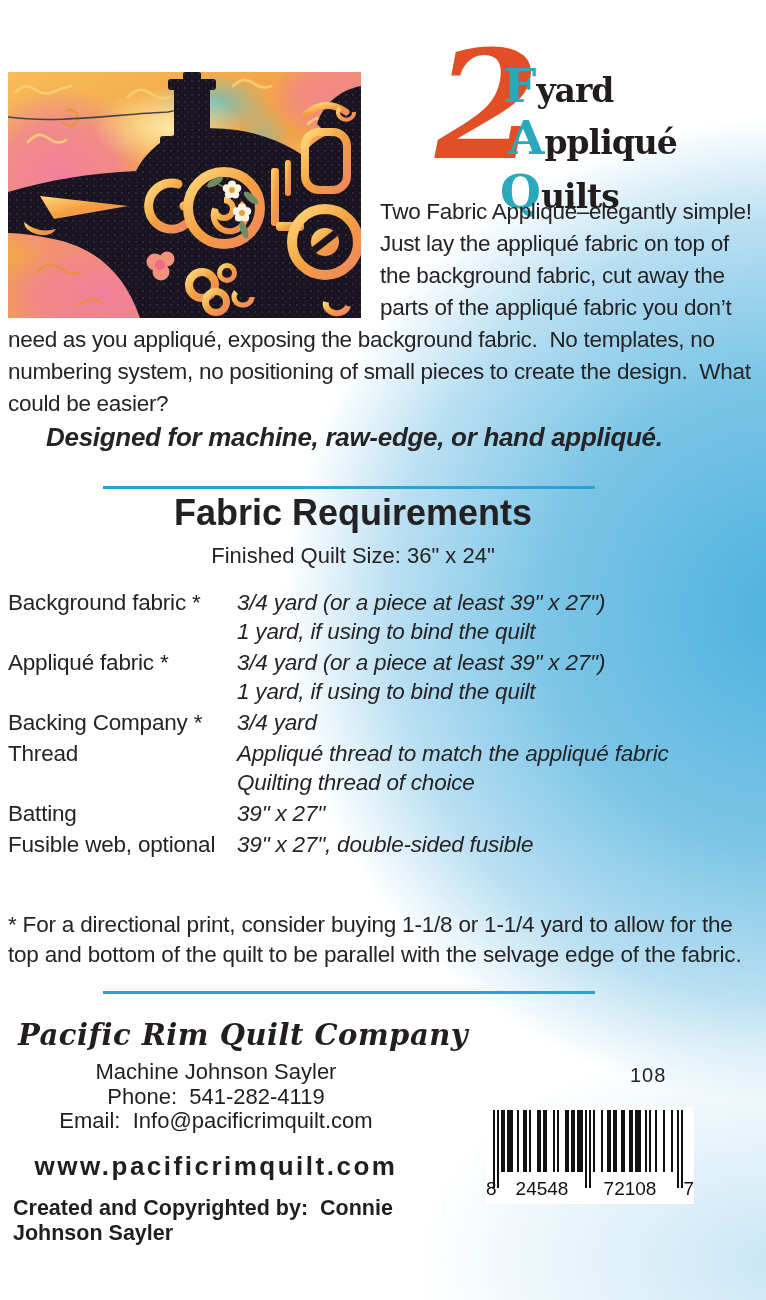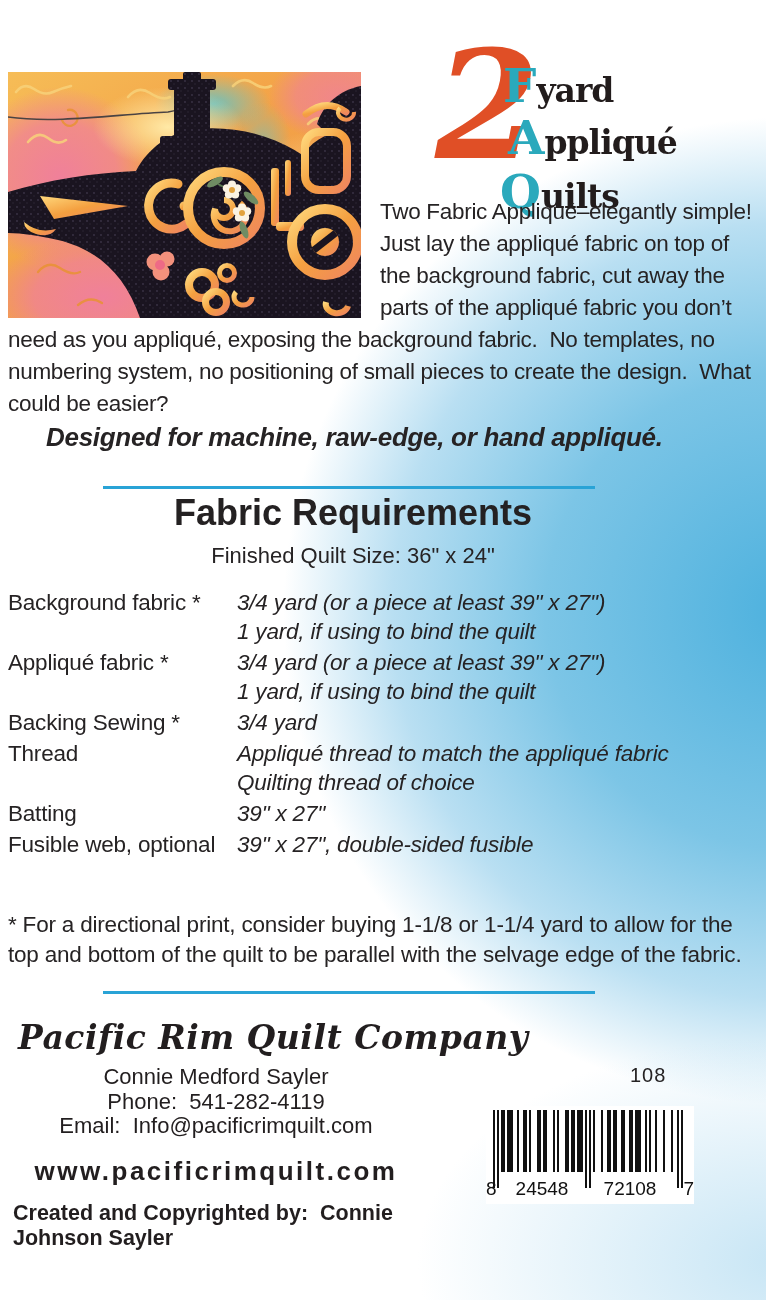--- a/index.html
+++ b/index.html
@@ -33,21 +33,21 @@
   .req-subtitle{position:absolute;left:8px;top:543px;width:690px;text-align:center;font-size:22px;}
   .req-table{position:absolute;left:8px;top:588px;width:745px;font-size:22.5px;line-height:29px;letter-spacing:-0.2px;}
   .req-row{display:flex;margin-bottom:2px;}
   .req-label{flex:0 0 229px;width:229px;}
   .req-val div{white-space:pre-wrap;font-style:italic;}
   .footnote{position:absolute;left:8px;top:910px;width:738px;margin:0;
     font-size:22.5px;line-height:29.5px;letter-spacing:-0.2px;white-space:pre-wrap;}
   
   .footer{position:absolute;left:0;top:1018px;width:460px;color:#221e1f;}
   .company{margin:0 0 8px 18px;font-family:"DejaVu Serif",serif;font-style:italic;font-weight:bold;
-    font-size:33px;letter-spacing:.5px;white-space:nowrap;}
+    font-size:29px;letter-spacing:.5px;white-space:nowrap;}
   .contact{width:432px;text-align:center;font-size:22px;line-height:24.5px;}
   .contact div{white-space:pre-wrap;}
   .website{width:432px;text-align:center;font-size:26px;font-weight:bold;letter-spacing:2.5px;margin-top:17px;}
   .copyright{margin:14px 0 0 13px;font-size:21.5px;white-space:pre-wrap;font-weight:bold;}
   
   .pattern-number{position:absolute;left:630px;top:1064px;font-size:20px;letter-spacing:1px;}
   .barcode{position:absolute;left:486px;top:1106px;width:208px;height:98px;background:#fff;}
   .barcode svg{position:absolute;left:3px;top:2px;}
   .bc-digits span{position:absolute;top:72px;font-size:19px;color:#111;}
   .bc-d0{left:0px;}
@@ -210,21 +210,21 @@
         </div>
     </div>
     <div class="req-row">
       <div class="req-label">Appliqué fabric *</div>
       <div class="req-val">
           <div>3/4 yard (or a piece at least 39" x 27")</div>
           <div>1 yard, if using to bind the quilt</div>
         </div>
     </div>
     <div class="req-row">
-      <div class="req-label">Backing Sewing *</div>
+      <div class="req-label">Backing Company *</div>
       <div class="req-val">
           <div>3/4 yard</div>
         </div>
     </div>
     <div class="req-row">
       <div class="req-label">Thread</div>
       <div class="req-val">
           <div>Appliqué thread to match the appliqué fabric</div>
           <div>Quilting thread of choice</div>
         </div>
@@ -242,21 +242,21 @@
         </div>
     </div>
   </div>
 
   <p class="footnote">* For a directional print, consider buying 1-1/8 or 1-1/4 yard to allow for the top and bottom of the quilt to be parallel with the selvage edge of the fabric.</p>
   <div class="divider d2"></div>
 
   <div class="footer">
     <div class="company">Pacific Rim Quilt Company</div>
     <div class="contact">
-      <div>Connie Medford Sayler</div>
+      <div>Machine Johnson Sayler</div>
       <div>Phone:  541-282-4119</div>
       <div>Email:  Info@pacificrimquilt.com</div>
     </div>
     <div class="website">www.pacificrimquilt.com</div>
     <div class="copyright">Created and Copyrighted by:  Connie Johnson Sayler</div>
   </div>
 
   <div class="pattern-number">108</div>
   <div class="barcode">
     <svg id="barcode-svg" width="202" height="82">

